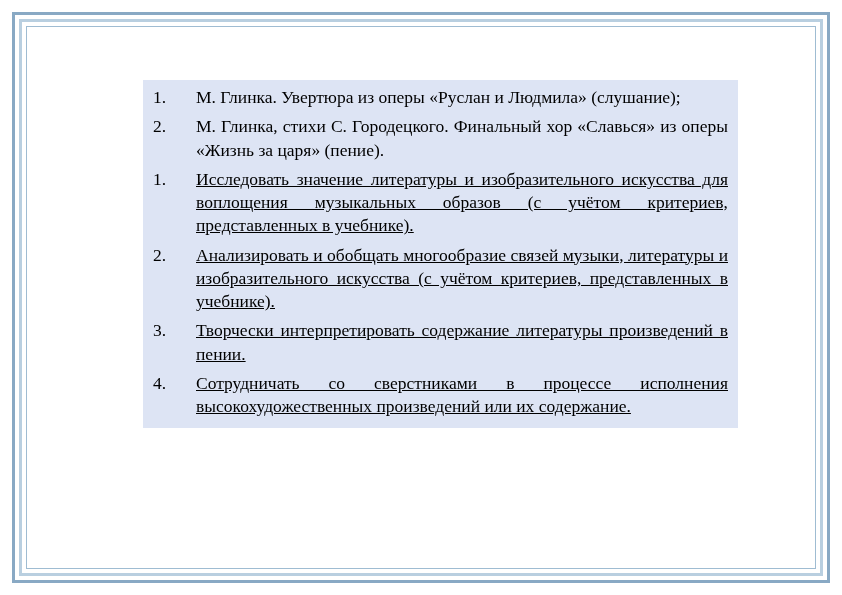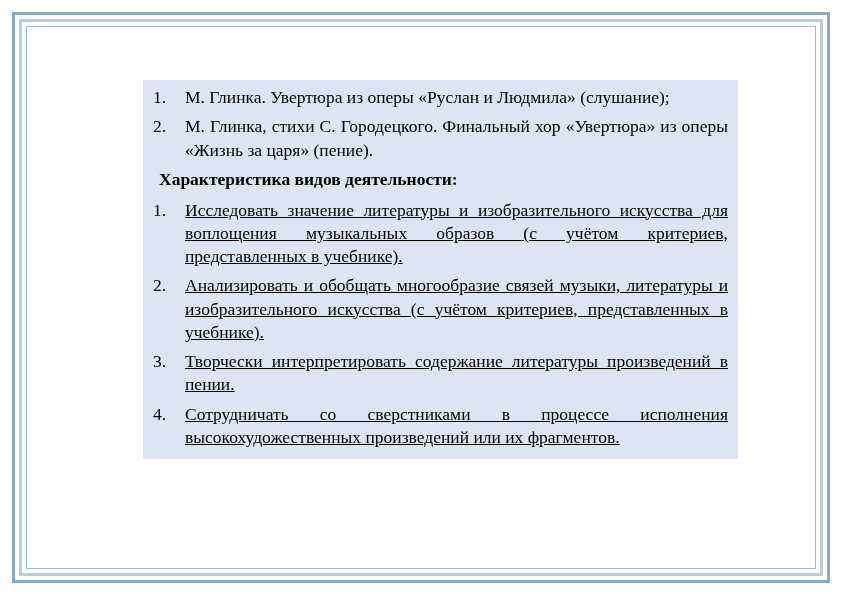--- a/index.html
+++ b/index.html
@@ -74,20 +74,21 @@
     width: 34px;
     text-align: left;
     padding-left: 2px;
     box-sizing: border-box;
   }
   .text {
     flex: 1 1 auto;
     text-align: justify;
     text-justify: inter-word;
     hyphens: none;
+    margin-left: 11px;
   }
   .text.last-line-left {
     text-align-last: left;
     text-decoration: underline;
   }
   .heading {
     font-size: 17.5px;
     font-weight: bold;
     color: #000000;
     margin: 2px 0 8px 8px;
@@ -105,39 +106,38 @@
 
   <div class="content">
 
     <div class="item">
       <span class="marker">1.</span>
       <span class="text">М. Глинка. Увертюра из оперы «Руслан и Людмила» (слушание);</span>
     </div>
 
     <div class="item">
       <span class="marker">2.</span>
-      <span class="text">М. Глинка, стихи С. Городецкого. Финальный хор «Увертюра» из оперы «Жизнь за царя» (пение).</span>
+      <span class="text">М. Глинка, стихи С. Городецкого. Финальный хор «Славься» из оперы «Жизнь за царя» (пение).</span>
     </div>
 
-    <div class="heading">Характеристика видов деятельности:</div>
 
     <div class="item">
       <span class="marker">1.</span>
       <span class="text last-line-left">Исследовать значение литературы и изобразительного искусства для воплощения музыкальных образов (с учётом критериев, представленных в учебнике).</span>
     </div>
 
     <div class="item">
       <span class="marker">2.</span>
       <span class="text last-line-left">Анализировать и обобщать многообразие связей музыки, литературы и изобразительного искусства (с учётом критериев, представленных в учебнике).</span>
     </div>
 
     <div class="item">
       <span class="marker">3.</span>
       <span class="text last-line-left">Творчески интерпретировать содержание литературы произведений в пении.</span>
     </div>
 
     <div class="item">
       <span class="marker">4.</span>
-      <span class="text last-line-left">Сотрудничать со сверстниками в процессе исполнения высокохудожественных произведений или их фрагментов.</span>
+      <span class="text last-line-left">Сотрудничать со сверстниками в процессе исполнения высокохудожественных произведений или их содержание.</span>
     </div>
 
   </div>
 </div>
 
 </body></html>

